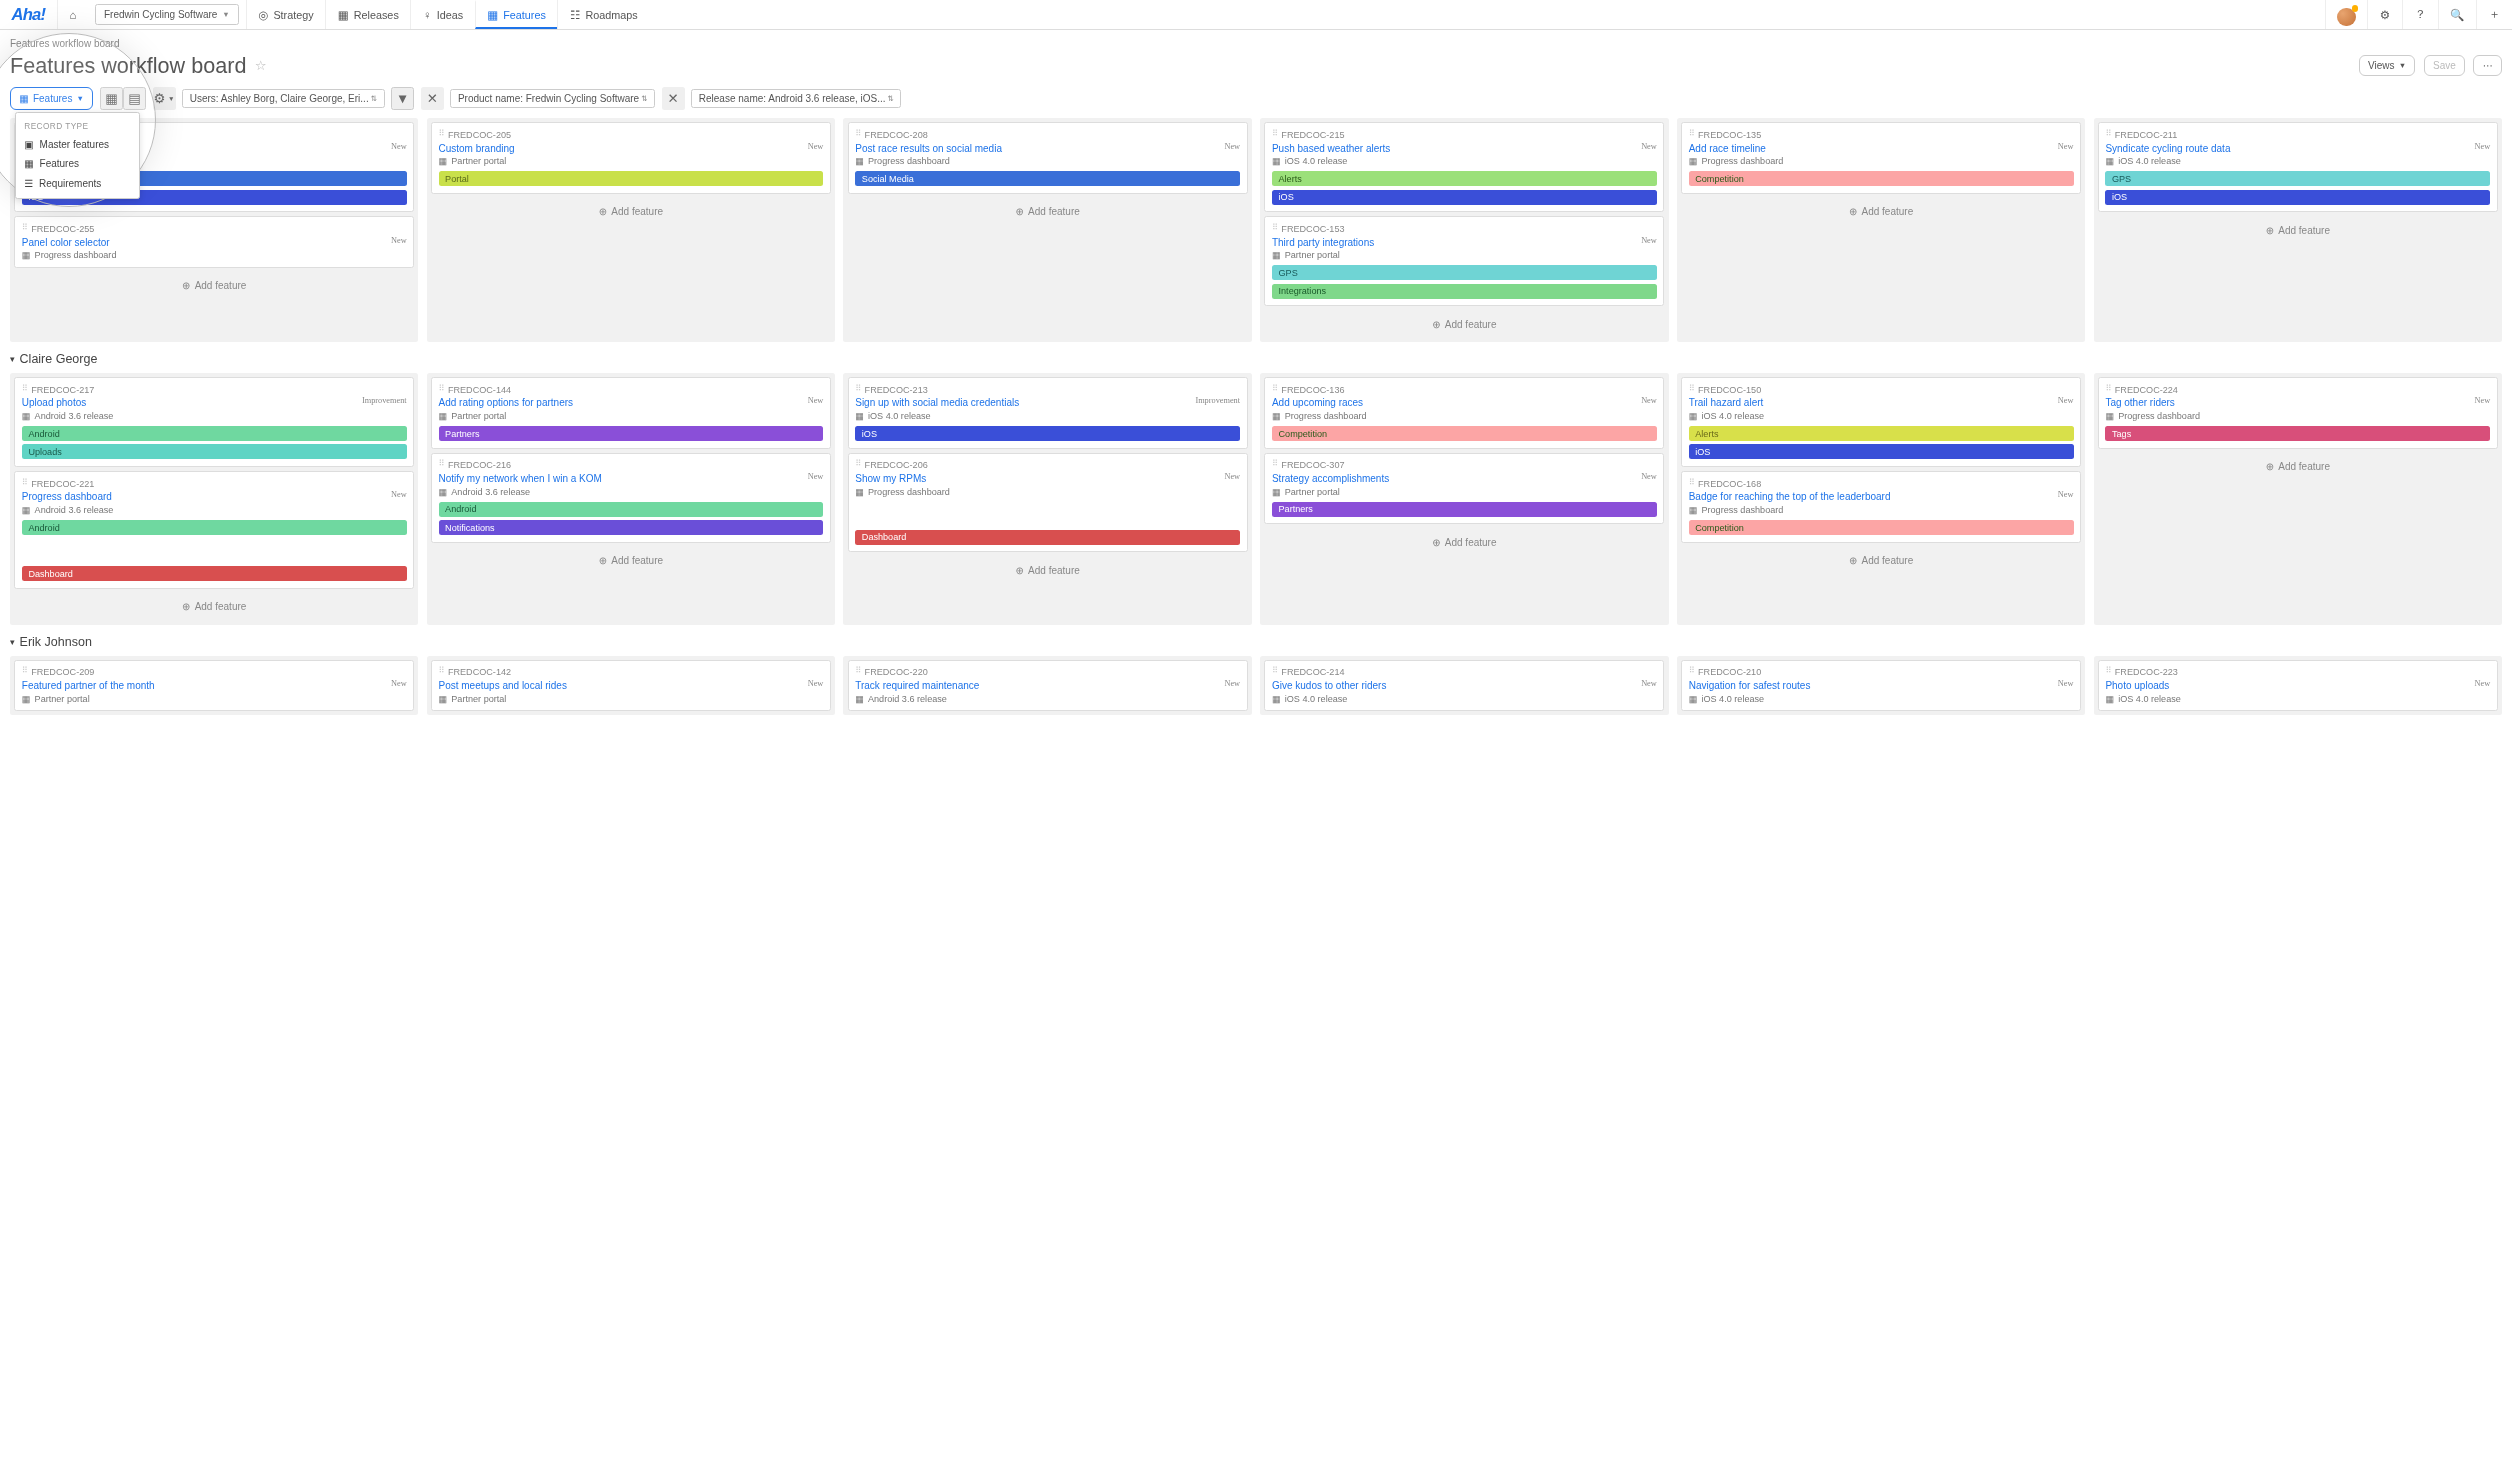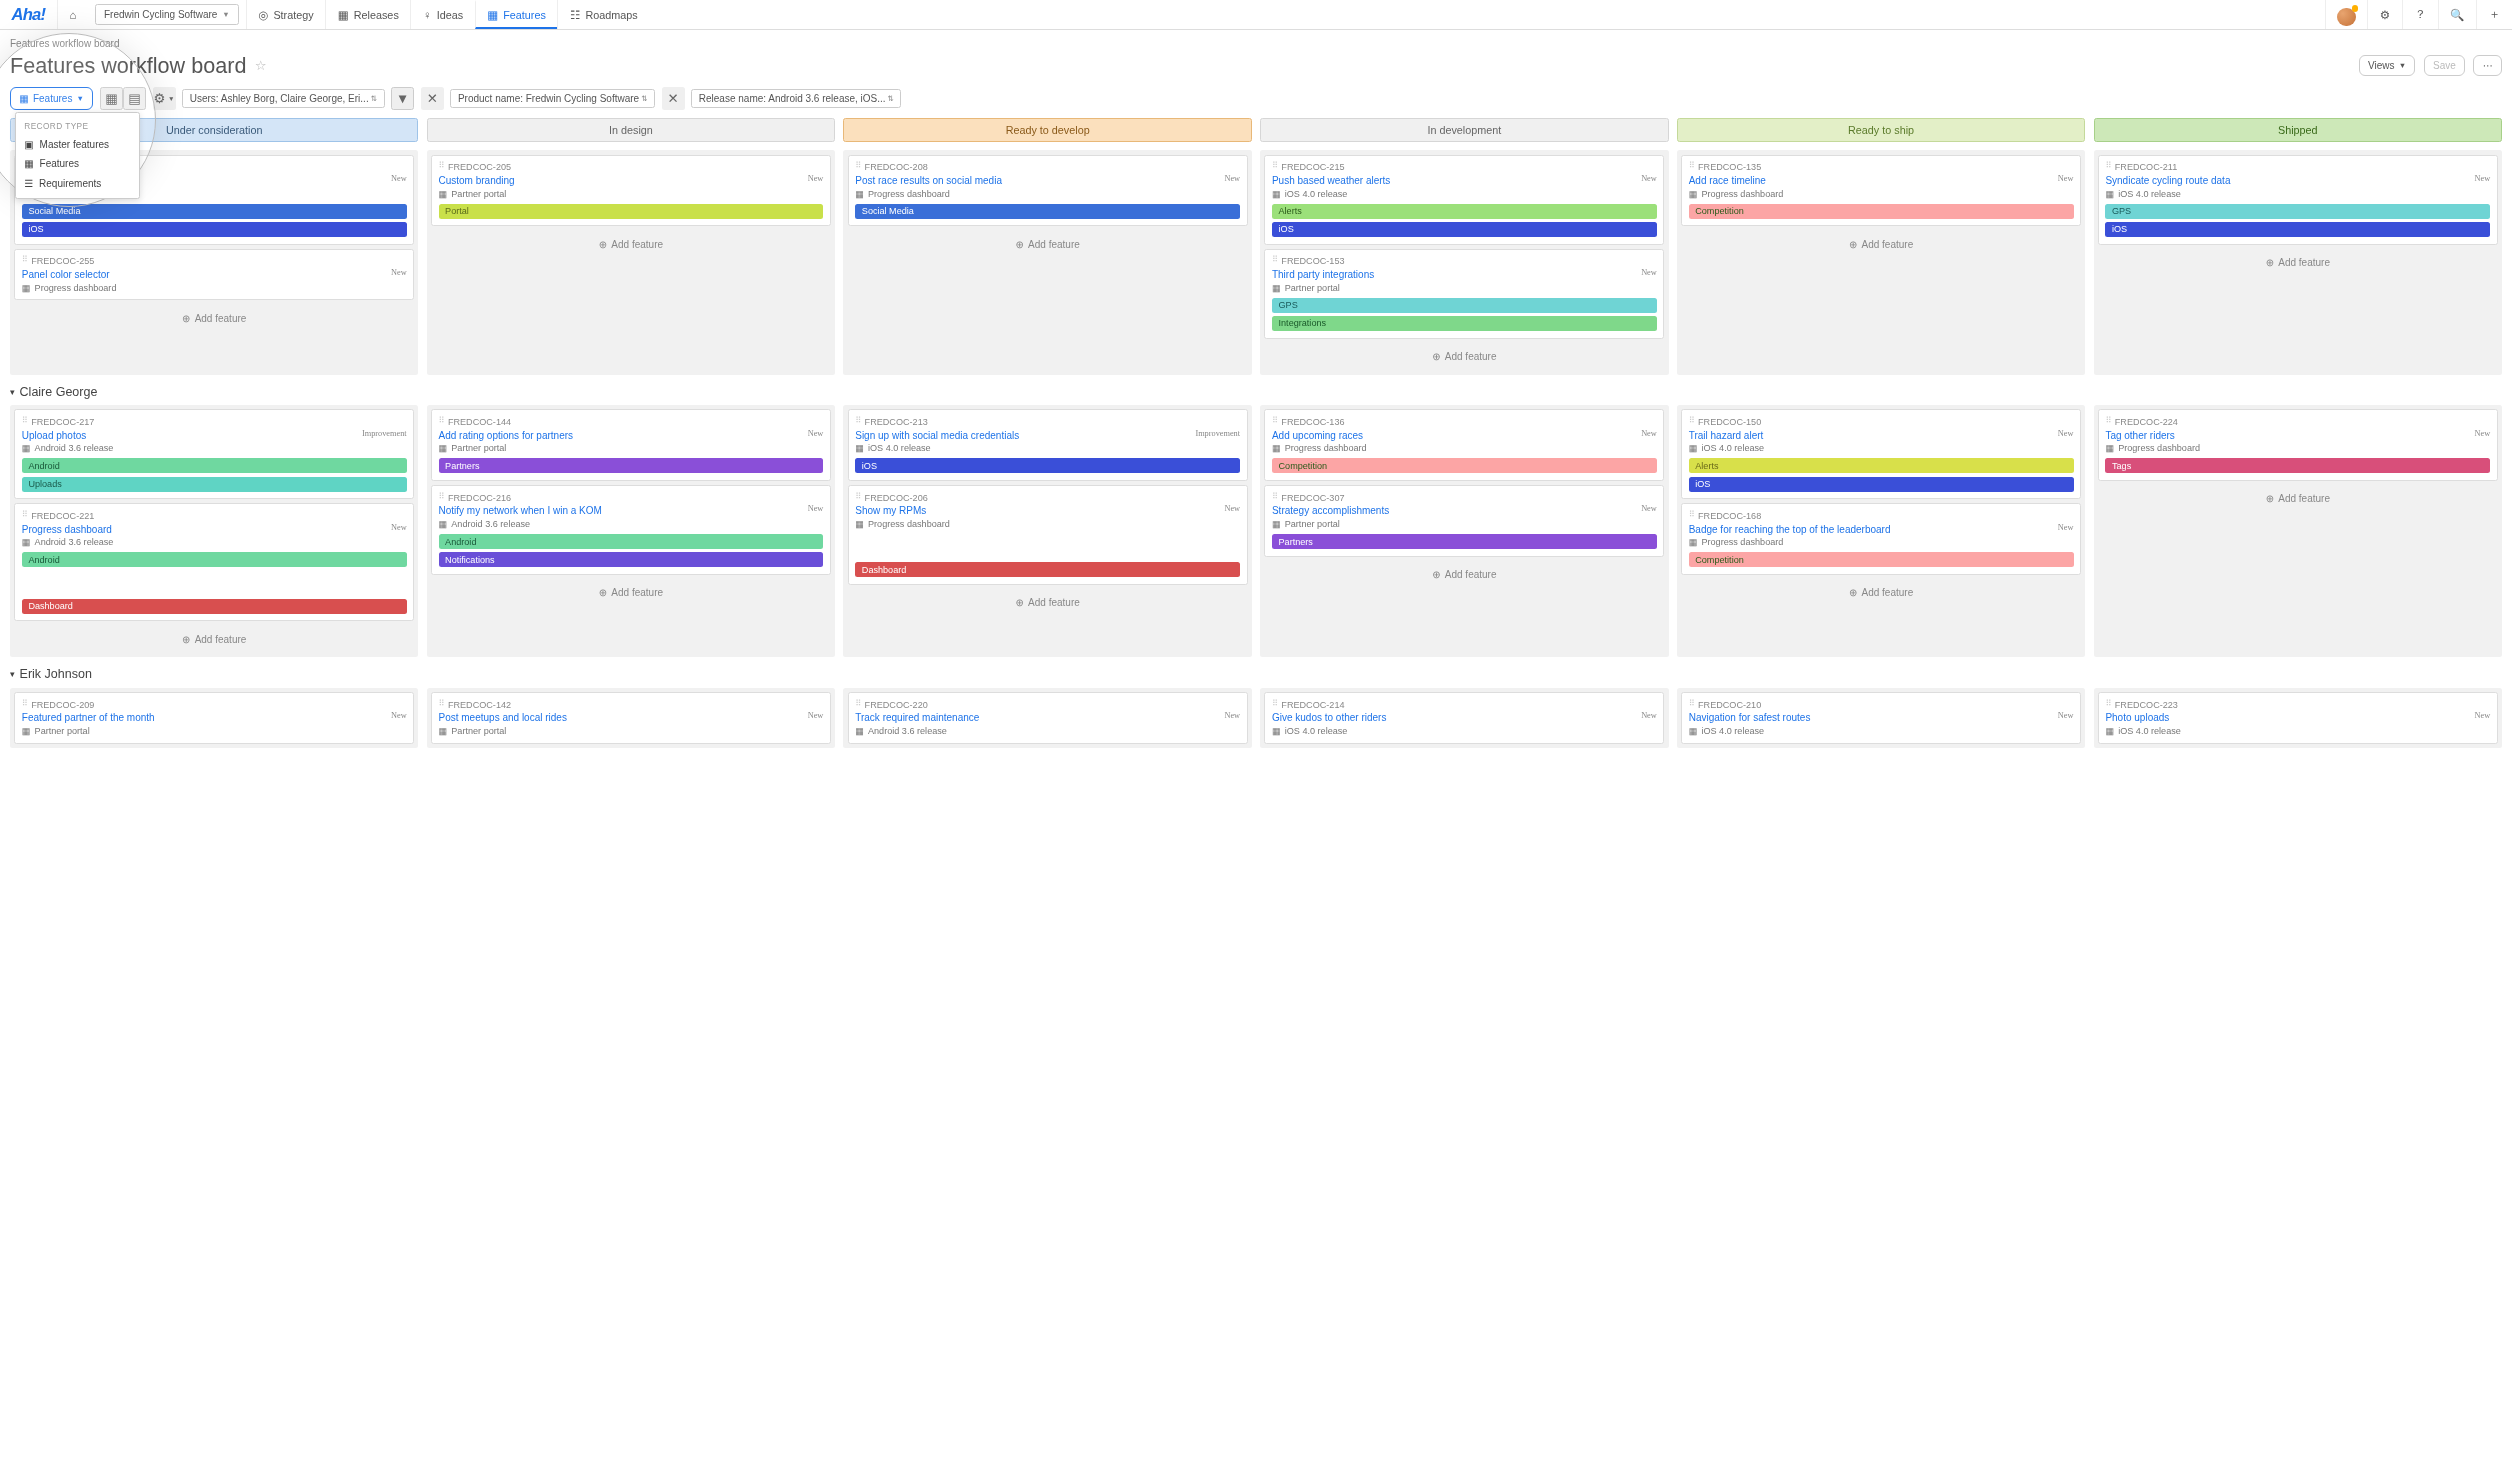--- a/index.html
+++ b/index.html
@@ -221,40 +221,20 @@
       <span>▦</span>
       <span>Features</span>
     </div>
   <div class="item">
       <span>☰</span>
       <span>Requirements</span>
     </div>
 </div>
 
 <div class="board">
-  <div class="cols" id="colheads">
-      <div class="col">
-        <div class="col-head c0">Under consideration</div>
-      </div>
-      <div class="col">
-        <div class="col-head c1">In design</div>
-      </div>
-      <div class="col">
-        <div class="col-head c2">Ready to develop</div>
-      </div>
-      <div class="col">
-        <div class="col-head c3">In development</div>
-      </div>
-      <div class="col">
-        <div class="col-head c4">Ready to ship</div>
-      </div>
-      <div class="col">
-        <div class="col-head c5">Shipped</div>
-      </div>
-    </div>
   <div id="lanes">
       <div class="lane">
         <div class="lane-col">
           <div class="card">
         <div class="card-top">
               <span class="grip">⠿</span>
               <span class="card-id">FREDCOC-174</span>
             </div>
         <div class="card-row">
               <a class="card-title">Mobile social connections</a>

